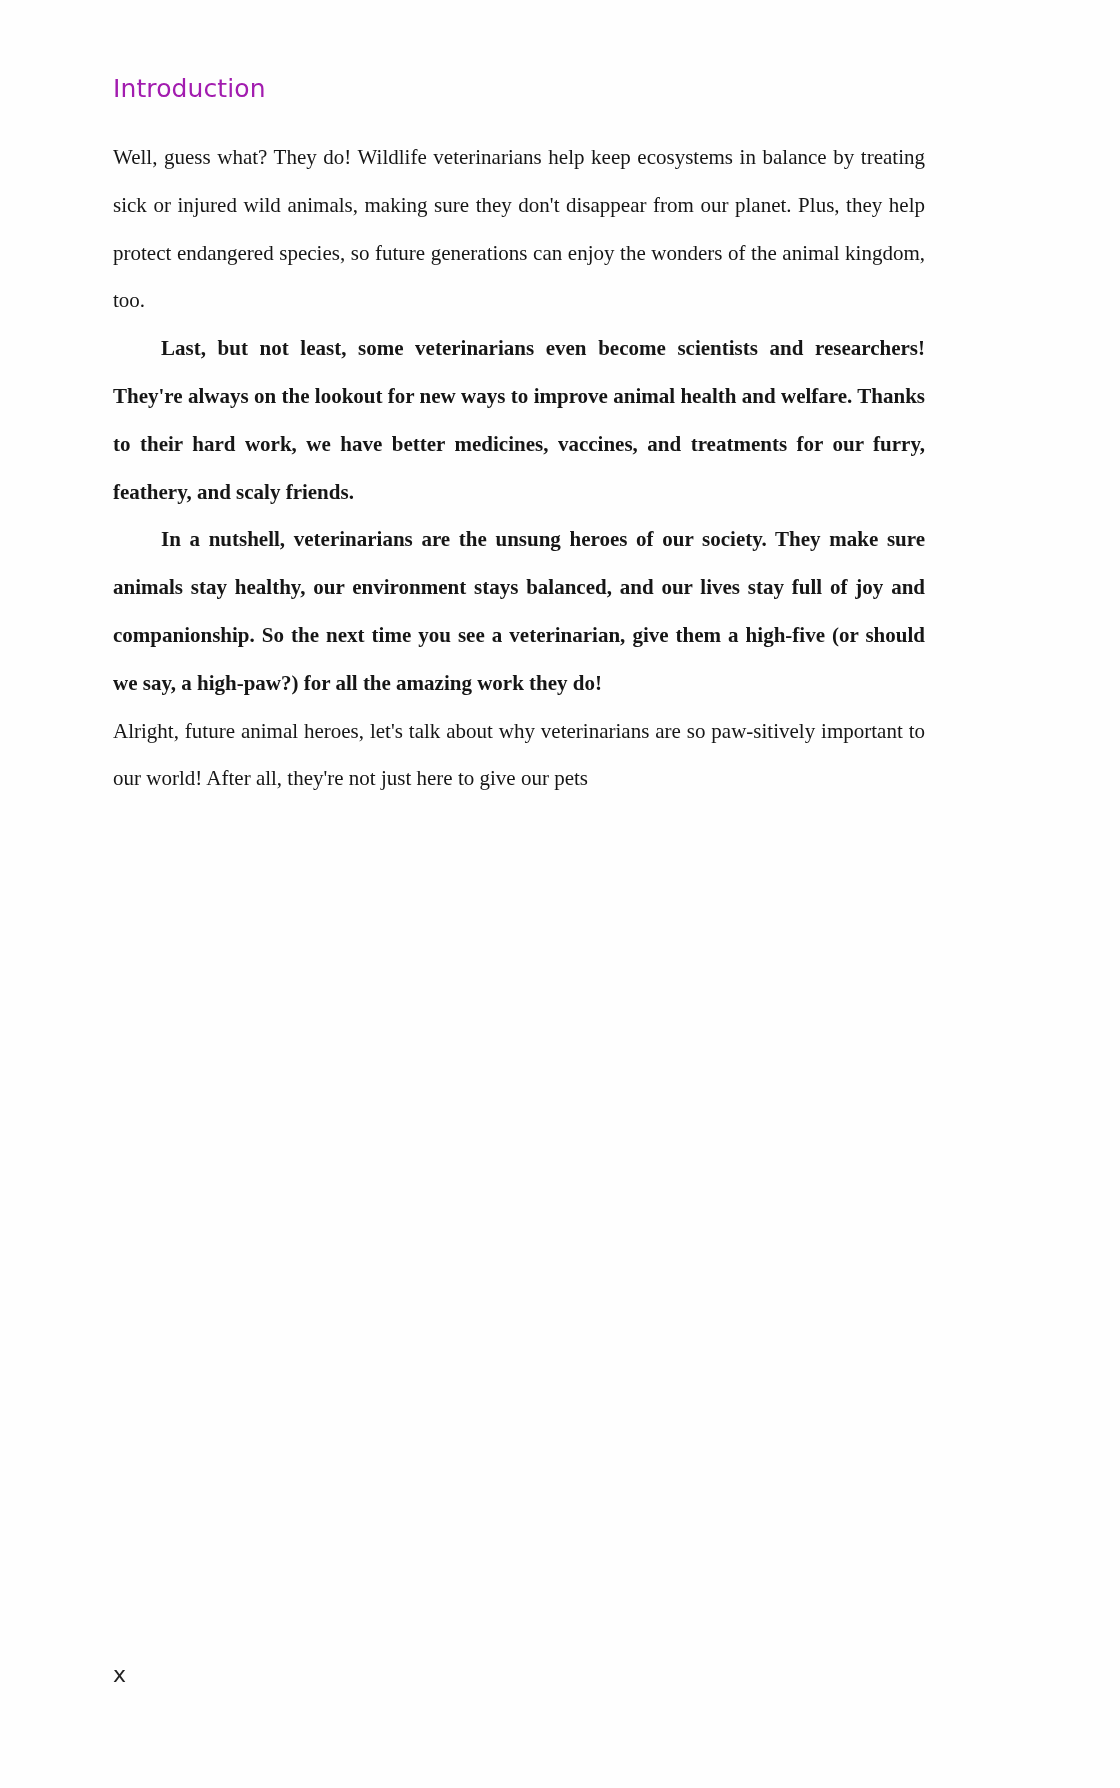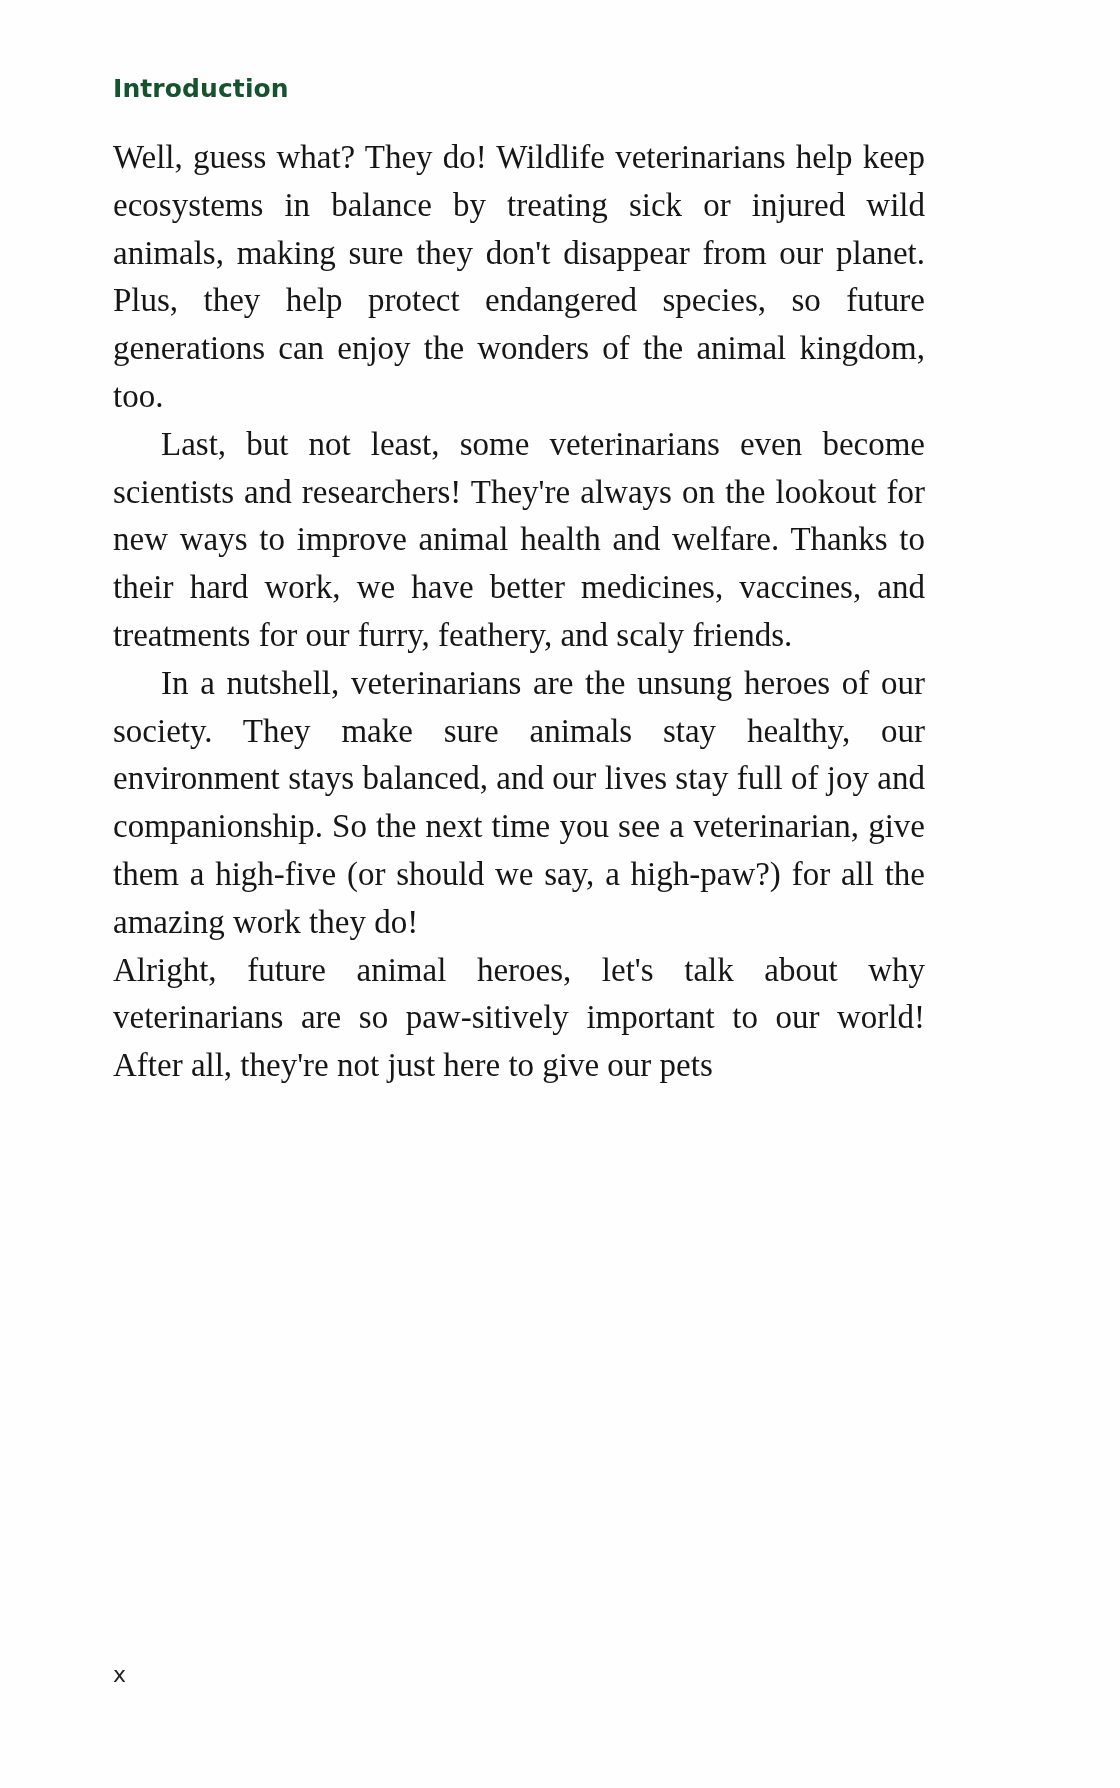--- a/index.html
+++ b/index.html
@@ -23,48 +23,49 @@
     background: #fefefe;
   }
 
   
   .running-header {
     position: absolute;
     left: 113px;
     top: 74px;
     font-family: "DejaVu Sans", sans-serif;
     font-size: 25px;
-    font-weight: 700;
+    font-weight: 400;
     letter-spacing: 0.1px;
-    color: #14532d;
+    color: #a21caf;
     line-height: 1.2;
   }
 
   
   .text-column {
     position: absolute;
     left: 113px;
     top: 134px;
     width: 812px;
   }
 
   p.body-par {
     margin: 0;
     font-family: "Liberation Serif", serif;
-    font-size: 33px;
+    font-size: 21px;
     line-height: 47.8px;
     text-align: justify;
     text-justify: inter-word;
     color: #161616;
     hyphens: manual;
     -webkit-hyphens: manual;
   }
 
   p.indent {
     text-indent: 48px;
+    font-weight: bold;
   }
 
   p.no-indent {
     text-indent: 0;
   }
 
   
   h2.section-heading {
     margin: 0;
     padding: 0;

